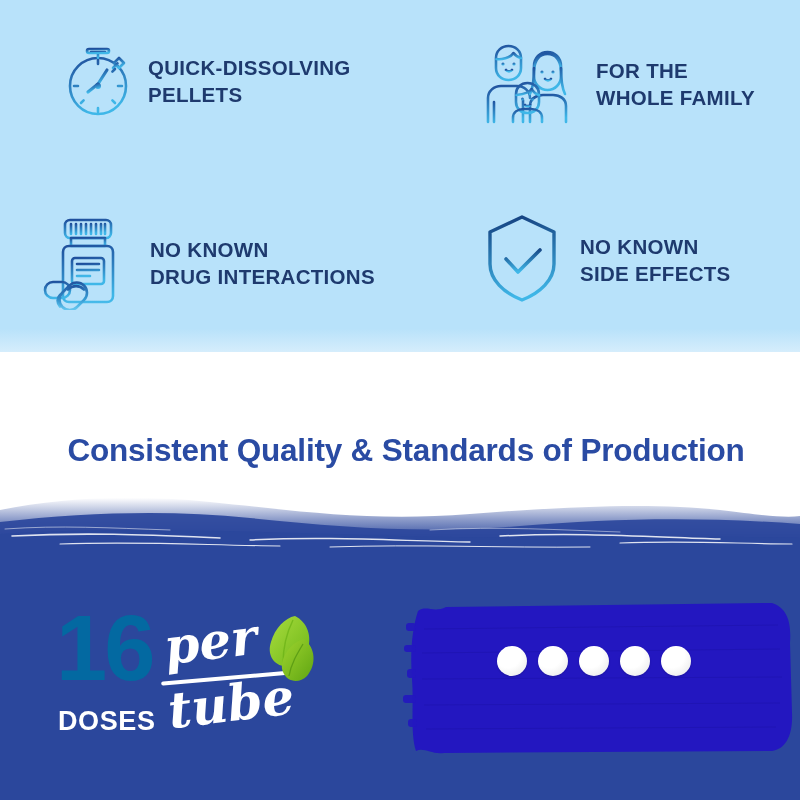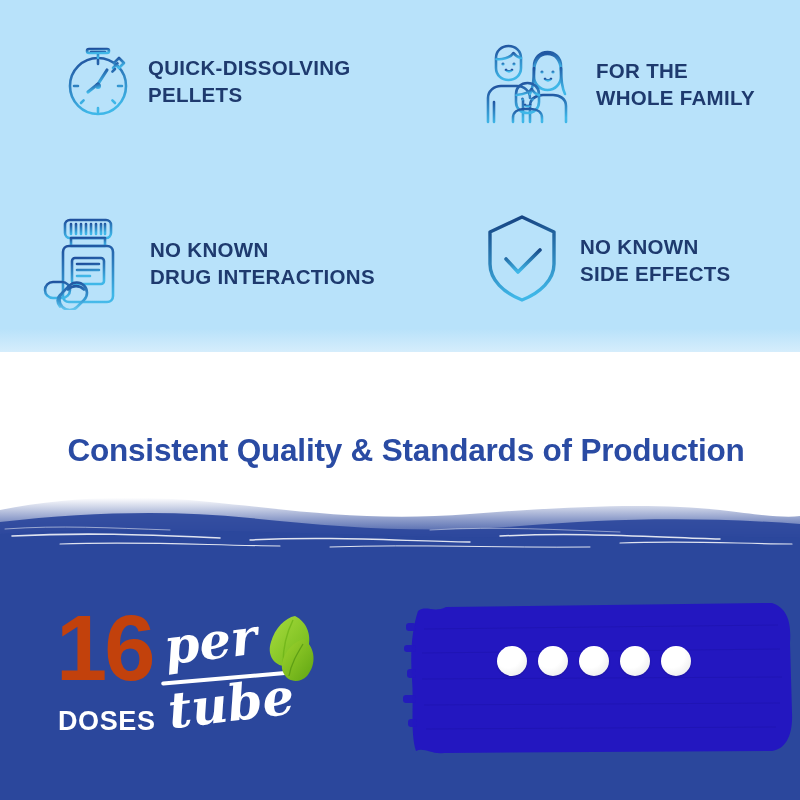--- a/index.html
+++ b/index.html
@@ -67,21 +67,21 @@
 
   
   #bottom{
     position:absolute;left:0;top:548px;width:800px;height:252px;
     background:#2b479c;
   }
 
   #dose-block{position:absolute;left:56px;top:610px;width:330px;height:140px;}
   #dose-number{
     position:absolute;left:0;top:-8px;
-    font-size:92px;font-weight:bold;color:#c2410c;
+    font-size:92px;font-weight:bold;color:#0369a1;
     letter-spacing:-3px;line-height:1;
   }
   #dose-label{
     position:absolute;left:2px;top:96px;
     font-size:27px;font-weight:bold;color:#ffffff;letter-spacing:.6px;
   }
   #script-per{
     position:absolute;left:108px;top:2px;
     font-family:"DejaVu Serif",serif;
     font-style:italic;font-weight:bold;

